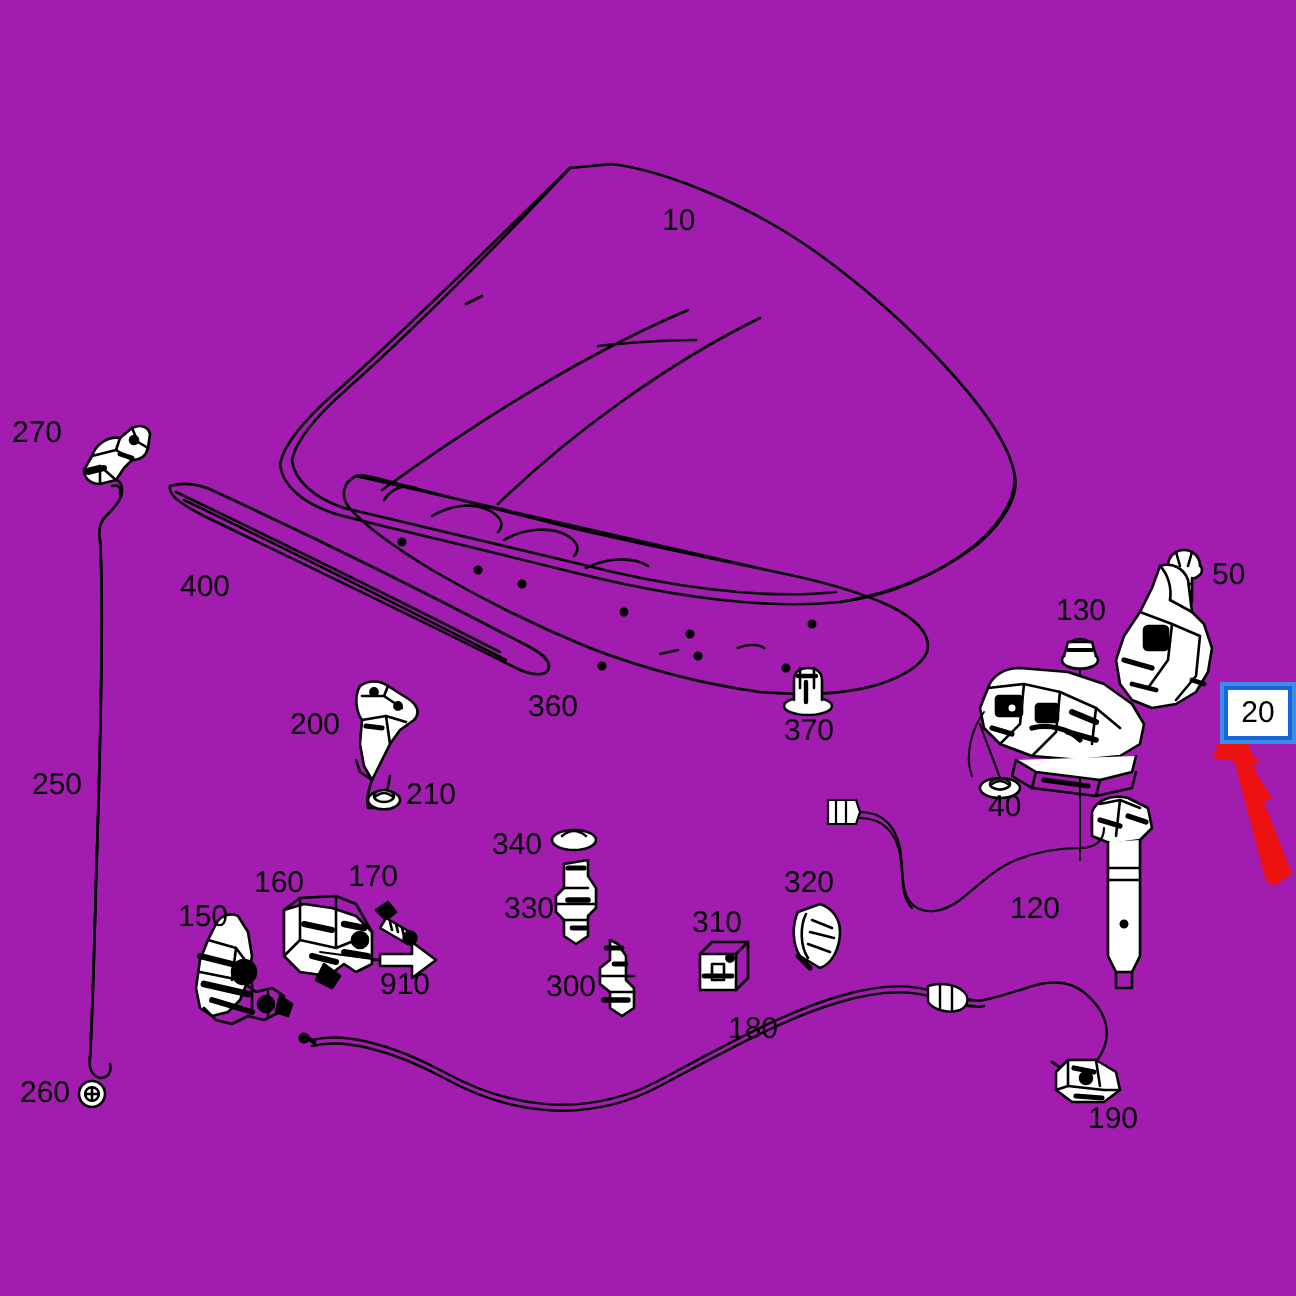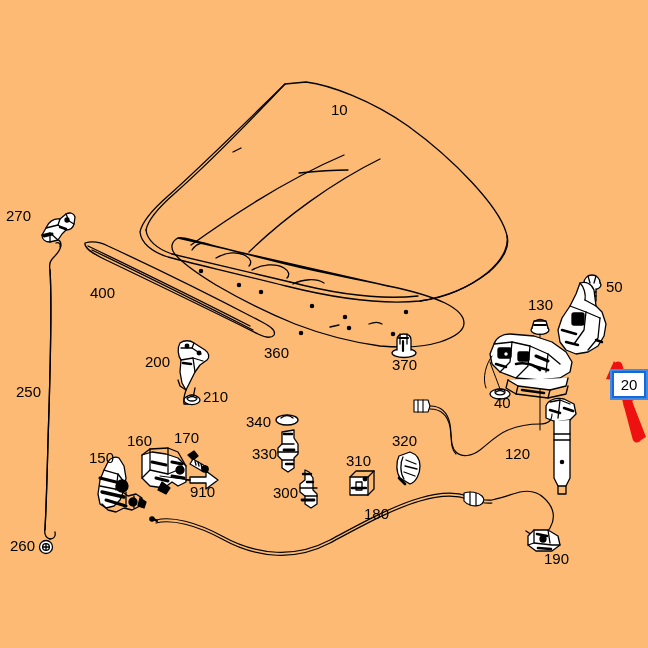--- a/index.html
+++ b/index.html
@@ -1,24 +1,24 @@
 <!DOCTYPE html>
 <html><head>
 <meta charset="utf-8">
 <style>
   html,body{margin:0;padding:0;background:#ffffff;}
   body{width:648px;height:648px;overflow:hidden;
        font-family:"Liberation Sans",sans-serif;}
-  #stage{position:relative;width:648px;height:648px;background:#fdba74;text-decoration:underline;}
+  #stage{position:relative;width:648px;height:648px;background:#a21caf;text-decoration:underline;}
   #svgroot{position:absolute;left:0;top:0;width:648px;height:648px;}
   .callnum{font-family:"Liberation Sans",sans-serif;font-size:15px;fill:#000;}
   .hl-box{position:absolute;box-sizing:border-box;background:#ffffff;
           border:2px solid #1668d6;outline:2px solid #3f8ce8;
           display:flex;align-items:center;justify-content:center;
-          font-size:15px;color:#000;font-family:"Liberation Sans",sans-serif;margin-top:28px;}
+          font-size:15px;color:#000;font-family:"Liberation Sans",sans-serif;}
 </style>
 </head>
 <body>
 
 <div id="stage">
 
   <svg id="svgroot" viewBox="0 0 648 648">
     <g fill="none" stroke="#000" stroke-width="1.3" stroke-linejoin="round" stroke-linecap="round">
 
       <g>

